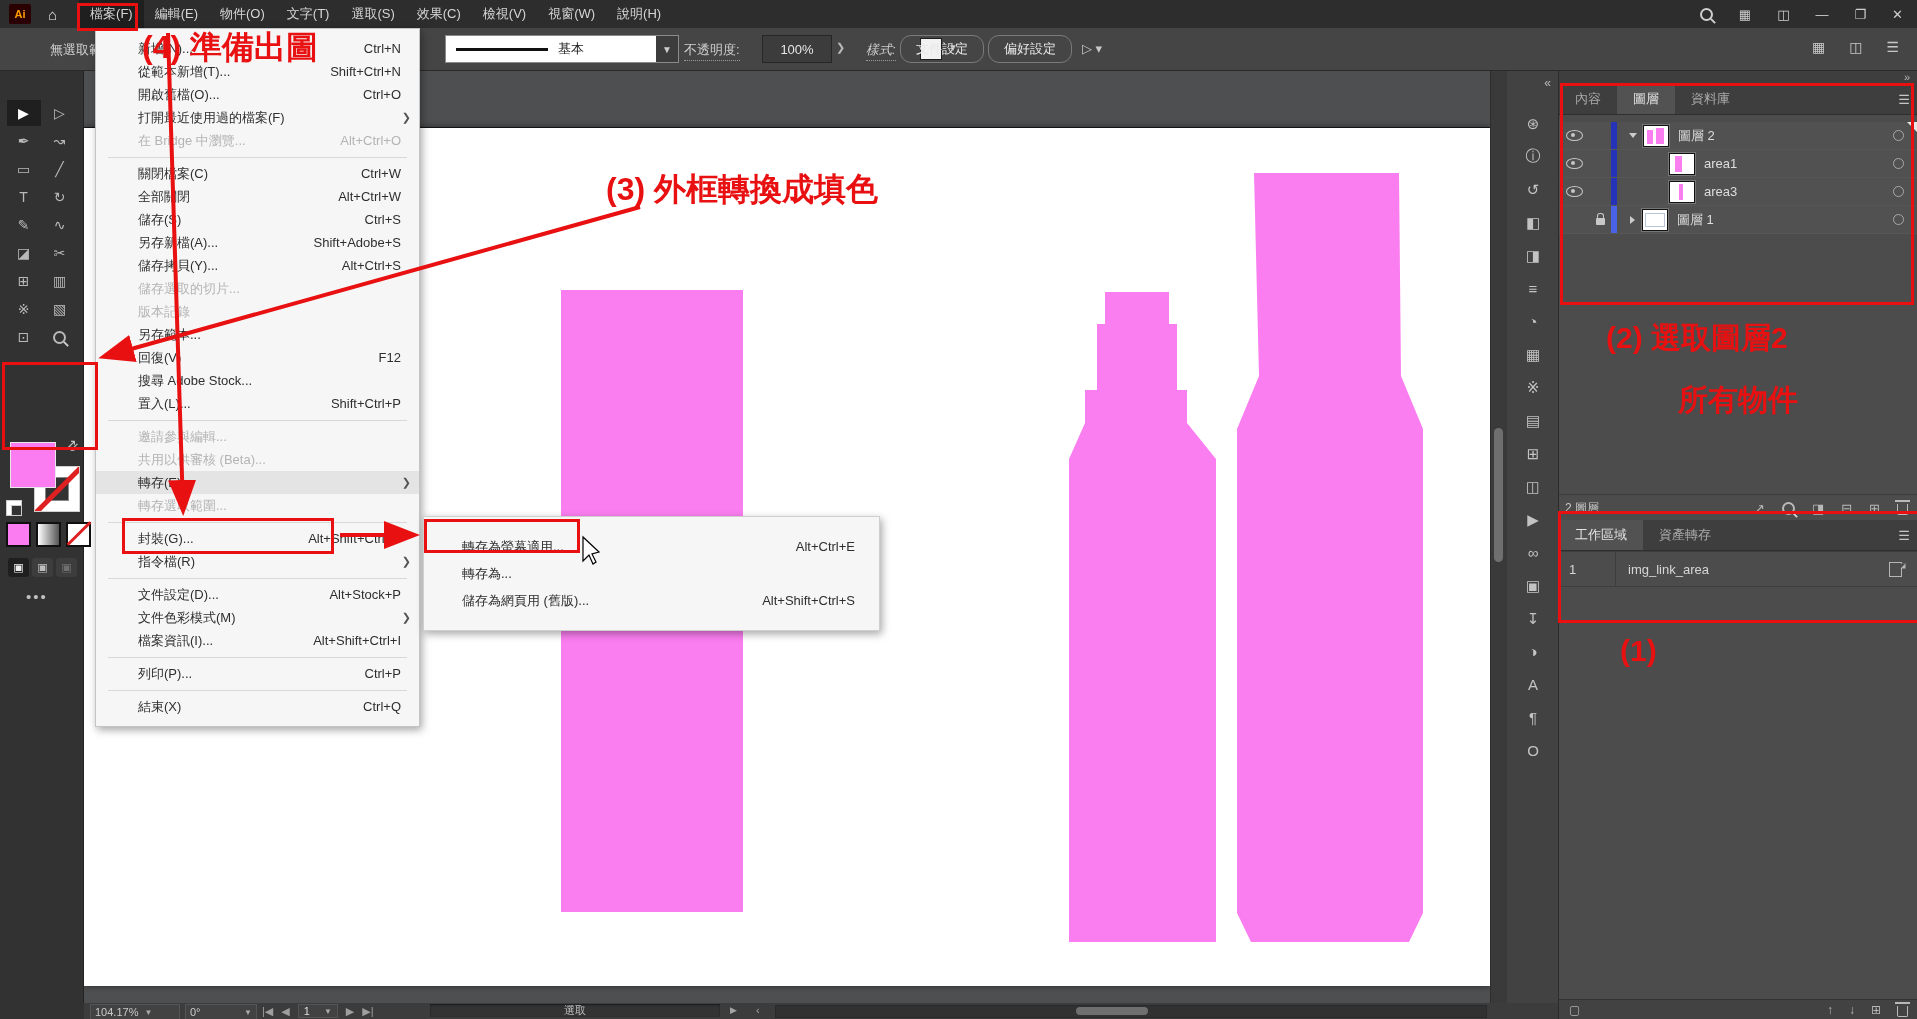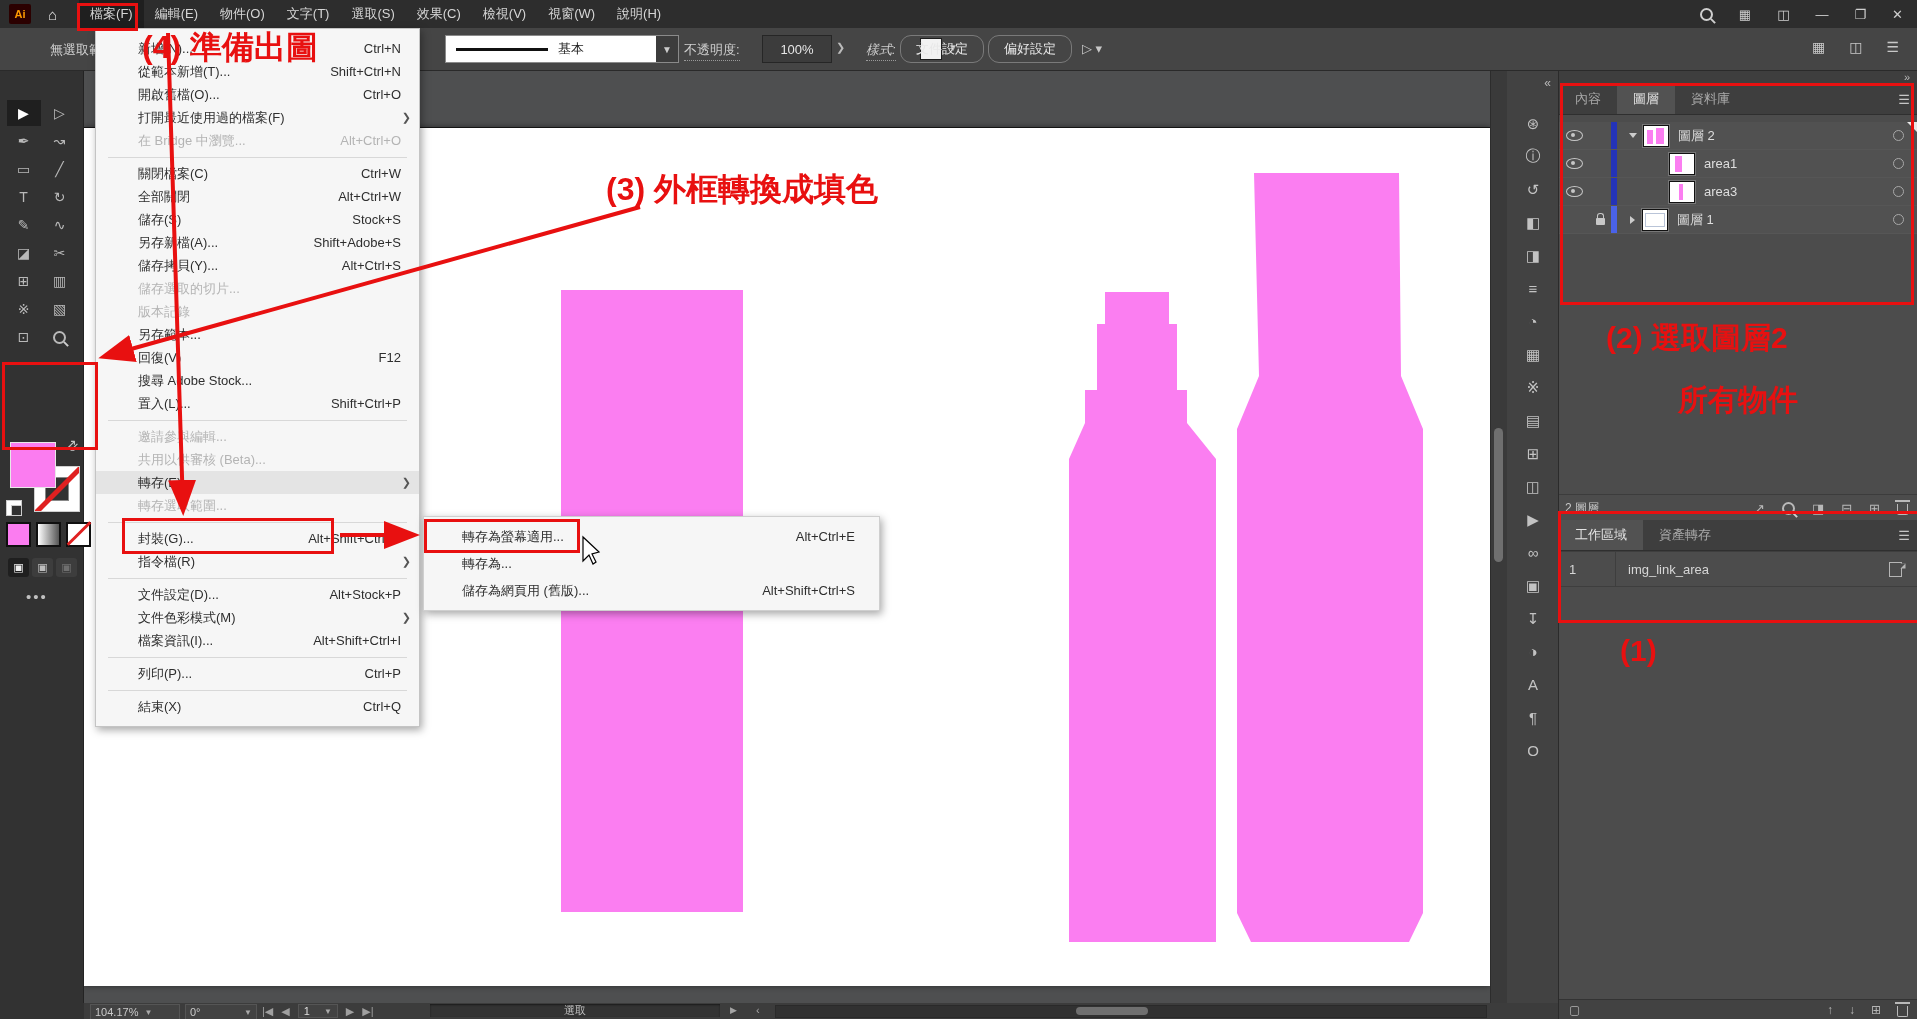--- a/index.html
+++ b/index.html
@@ -112,21 +112,21 @@
   
   #file-menu{position:absolute;left:95px;top:28px;width:323px;background:#f6f6f6;border:1px solid #c4c4c4;
              box-shadow:2px 3px 8px rgba(0,0,0,.35);z-index:50;padding:8px 0;}
   .fm-item{height:23px;display:flex;align-items:center;font-size:13px;color:#2e2e2e;padding:0 18px 0 42px;position:relative;}
   .fm-item .sc{margin-left:auto;}
   .fm-item.disabled{color:#b4b4b4;}
   .fm-item.hl{background:#e4e4e4;}
   .fm-sep{height:1px;background:#d8d8d8;margin:5px 12px 4px 12px;}
   .fm-arrow{position:absolute;right:8px;font-size:11px;color:#555;}
   #export-submenu{position:absolute;left:423px;top:516px;width:455px;background:#f6f6f6;border:1px solid #cfcfcf;
-                  box-shadow:2px 3px 8px rgba(0,0,0,.35);z-index:55;padding:6px 0;}
+                  box-shadow:2px 3px 8px rgba(0,0,0,.35);z-index:55;padding:16px 0;}
   .sm-item{height:27px;display:flex;align-items:center;font-size:13px;color:#2e2e2e;padding:0 24px 0 38px;}
   .sm-item .sc{margin-left:auto;}
   
   #statusbar{position:absolute;left:0;top:1003px;width:1558px;height:16px;background:#3c3c3c;color:#c9c9c9;font-size:11px;z-index:25;}
   #sb-corner{position:absolute;left:0;top:0;width:84px;height:16px;background:#323232;}
   .sb-box{position:absolute;top:1px;height:14px;display:flex;align-items:center;border:1px solid #555;background:#424242;padding:0 4px;gap:6px;}
   .sb-chev{font-size:8px;color:#aaa;}
   #sb-nav{position:absolute;left:262px;top:1px;display:flex;align-items:center;gap:8px;height:14px;color:#9f9f9f;}
   #sb-abox{display:flex;align-items:center;border:1px solid #555;background:#424242;height:12px;padding:0 5px;gap:14px;}
   #sb-tool{position:absolute;left:430px;top:1px;width:290px;height:13px;background:#333;box-shadow:inset 0 1px 2px rgba(0,0,0,.5);
@@ -406,21 +406,21 @@
       <div class="fm-item">
         <span>關閉檔案(C)</span>
         <span class="sc">Ctrl+W</span>
       </div>
       <div class="fm-item">
         <span>全部關閉</span>
         <span class="sc">Alt+Ctrl+W</span>
       </div>
       <div class="fm-item">
         <span>儲存(S)</span>
-        <span class="sc">Stock+S</span>
+        <span class="sc">Ctrl+S</span>
       </div>
       <div class="fm-item">
         <span>另存新檔(A)...</span>
         <span class="sc">Shift+Adobe+S</span>
       </div>
       <div class="fm-item">
         <span>儲存拷貝(Y)...</span>
         <span class="sc">Alt+Ctrl+S</span>
       </div>
       <div class="fm-item disabled">

